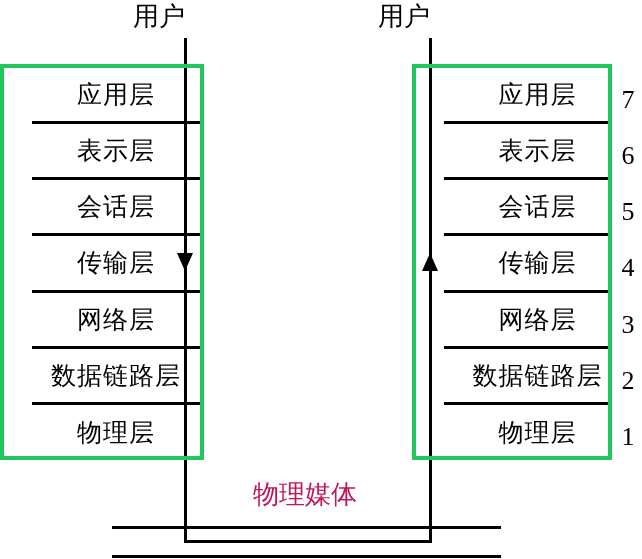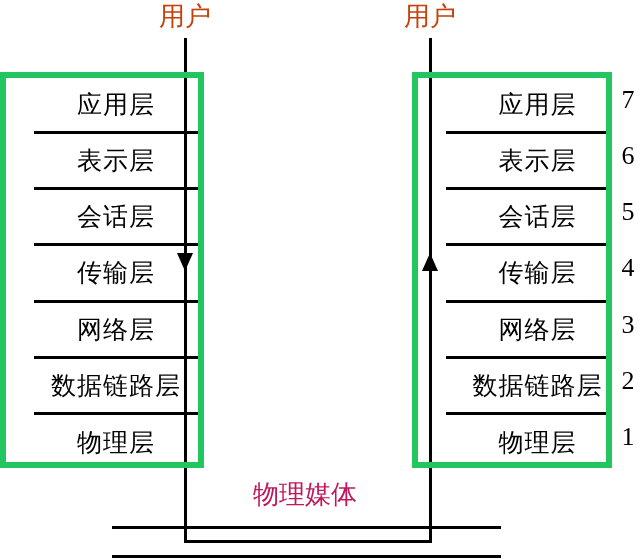--- a/index.html
+++ b/index.html
@@ -14,23 +14,22 @@
     background: #ffffff;
     font-family: "Liberation Serif", "DejaVu Serif", serif;
     overflow: hidden;
   }
 
   
   .user-label {
     position: absolute;
     font-size: 26px;
     line-height: 1;
-    color: #c2410c;
+    color: #000000;
     white-space: nowrap;
-    text-align: center;
   }
   #user-label-left  { left: 133px; top: 4px; width: 104px; }
   #user-label-right { left: 378px; top: 4px; width: 104px; }
 
   
   .flow-line {
     position: absolute;
     width: 3px;
     background: #000;
   }
@@ -50,22 +49,22 @@
     border-top: 18px solid #000;
   }
   #arrow-up-right {
     left: 422px; top: 253px;
     border-bottom: 18px solid #000;
   }
 
   
   .layer-stack {
     position: absolute;
-    top: 72px;
-    border: 6px solid #22c55e;
+    top: 64px;
+    border: 4px solid #22c55e;
     box-sizing: border-box;
     background: transparent;
     padding-left: 28px;
   }
   #stack-left  { left: 0px;   width: 204px; height: 396px; }
   #stack-right { left: 412px; width: 200px; height: 396px; }
 
   .layer-row {
     position: relative;
     height: 56.14px;

